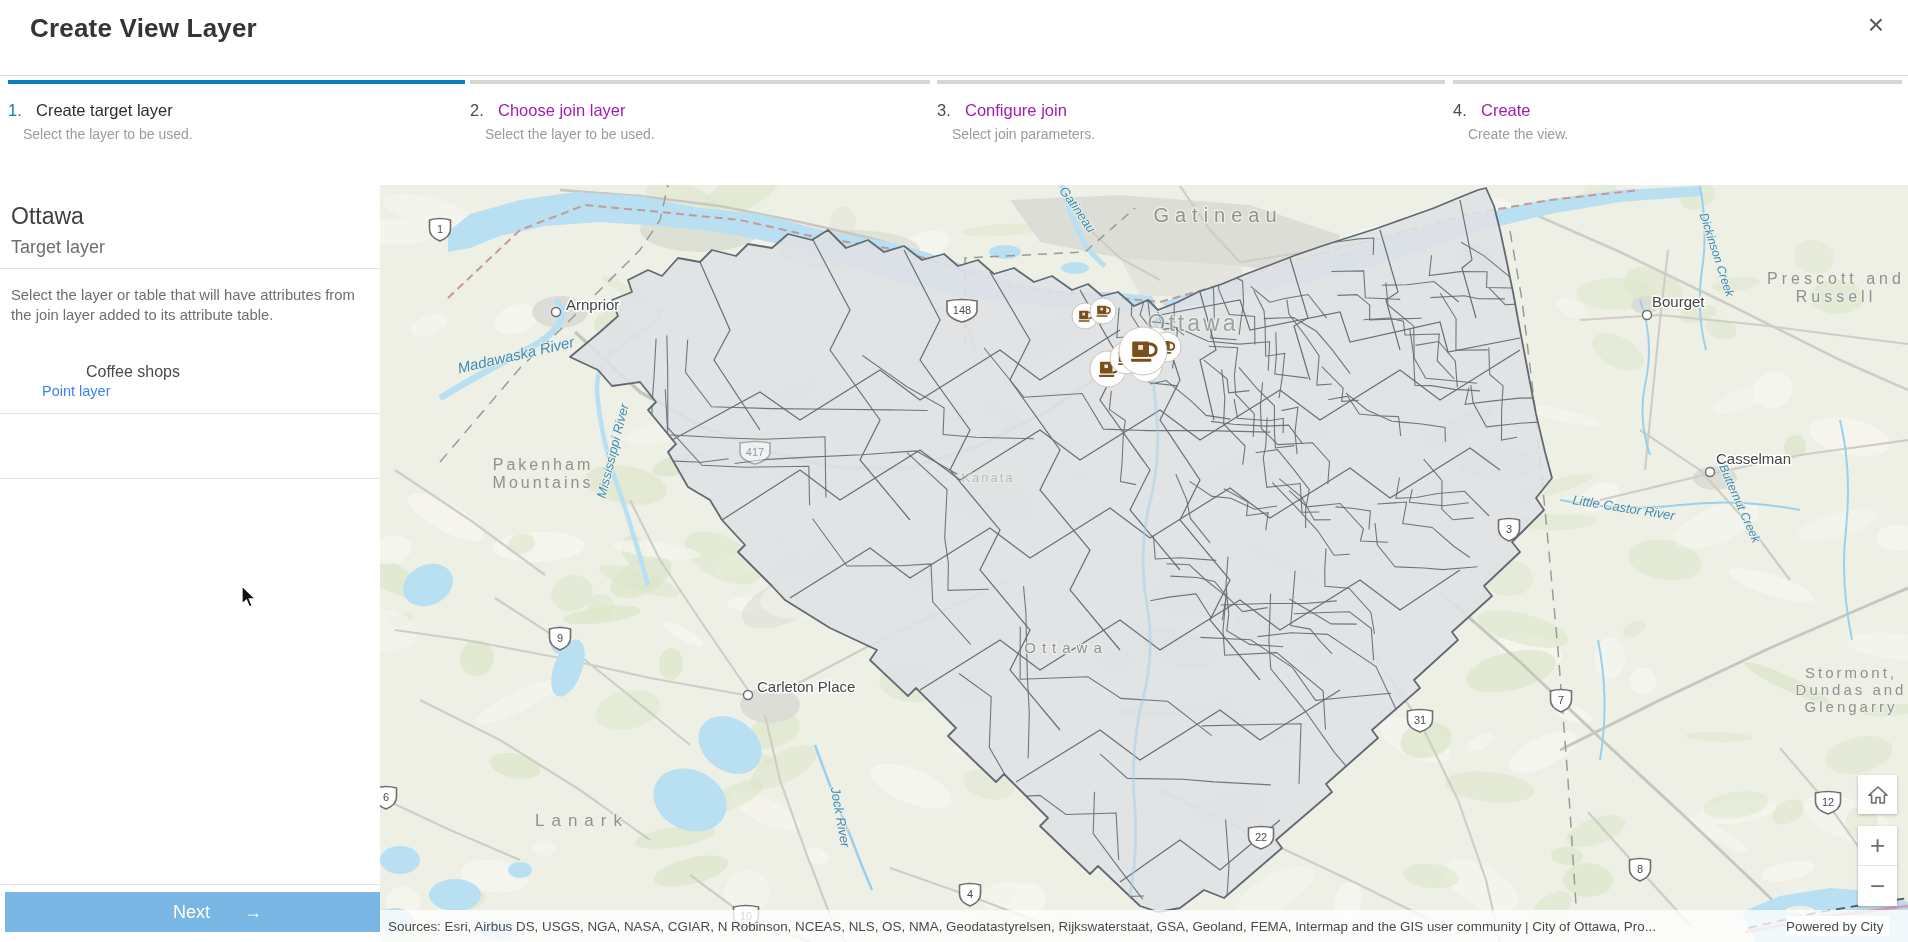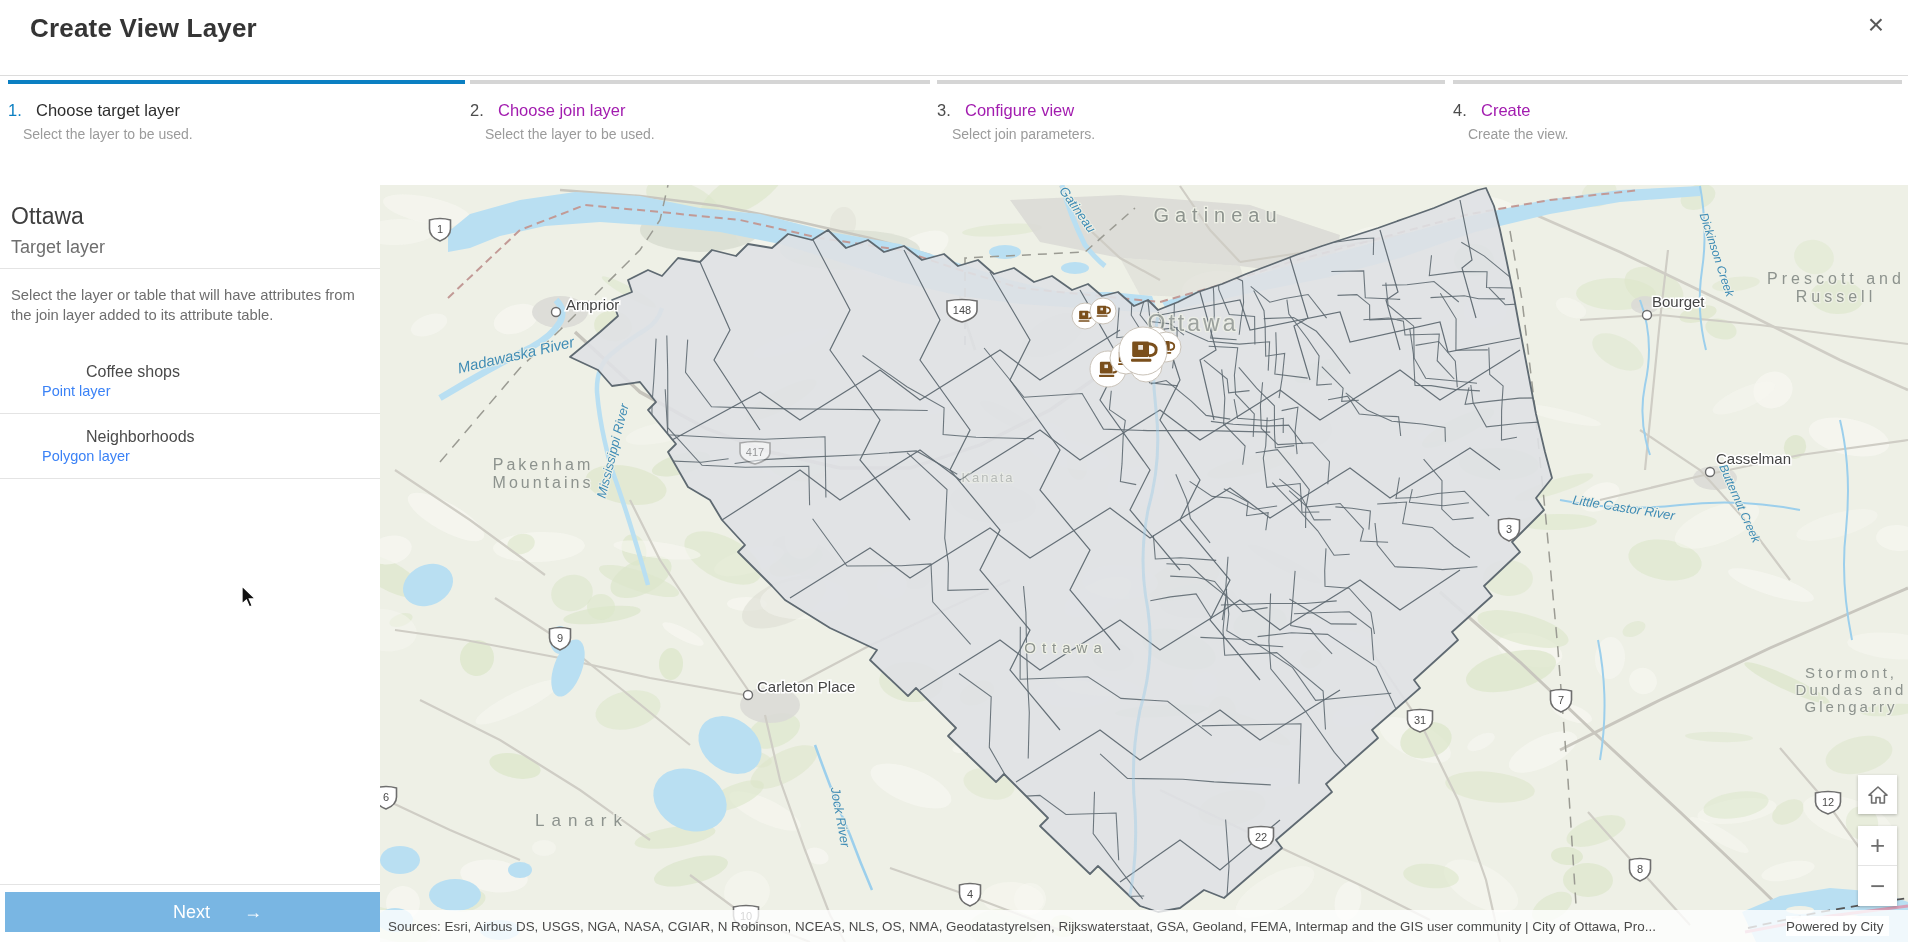--- a/index.html
+++ b/index.html
@@ -60,35 +60,35 @@
   <div class="hdr-line"></div>
 
   <div class="seg seg1" style="background:#0b7fc2;"></div>
   <div class="seg seg2 inactive"></div>
   <div class="seg seg3 inactive"></div>
   <div class="seg seg4 inactive"></div>
 
   <div class="step step1">
     <div class="row">
         <span class="num" style="color:#0b7fc2">1.</span>
-        <span class="lbl">Choose target layer</span>
+        <span class="lbl">Create target layer</span>
       </div>
     <div class="desc">Select the layer to be used.</div>
   </div>
   <div class="step step2">
     <div class="row">
         <span class="num">2.</span>
         <span class="lbl">Choose join layer</span>
       </div>
     <div class="desc">Select the layer to be used.</div>
   </div>
   <div class="step step3">
     <div class="row">
         <span class="num">3.</span>
-        <span class="lbl">Configure view</span>
+        <span class="lbl">Configure join</span>
       </div>
     <div class="desc">Select join parameters.</div>
   </div>
   <div class="step step4">
     <div class="row">
         <span class="num">4.</span>
         <span class="lbl">Create</span>
       </div>
     <div class="desc">Create the view.</div>
   </div>
@@ -96,24 +96,20 @@
   <div class="panel">
     <div class="sel-name">Ottawa</div>
     <div class="sel-type">Target layer</div>
     <div class="pdiv" style="top:83px"></div>
     <div class="instruction">Select the layer or table that will have attributes from the join layer added to its attribute table.</div>
     <div class="layer-row" style="top:178px;height:60px">
       <span class="nm">Coffee shops</span>
       <span class="tp">Point layer</span>
     </div>
     <div class="pdiv" style="top:228px"></div>
-    <div class="layer-row" style="top:243px;height:60px">
-      <span class="nm">Neighborhoods</span>
-      <span class="tp">Polygon layer</span>
-    </div>
     <div class="pdiv" style="top:293px"></div>
     <div class="pdiv" style="bottom:57px"></div>
     <button class="next-btn" style="background:#79b6e3">
       <span>Next</span>
       <span>→</span>
     </button>
   </div>
 
   <div class="map">
     <svg id="mapsvg" width="1528" height="757" viewBox="380 185 1528 757">

